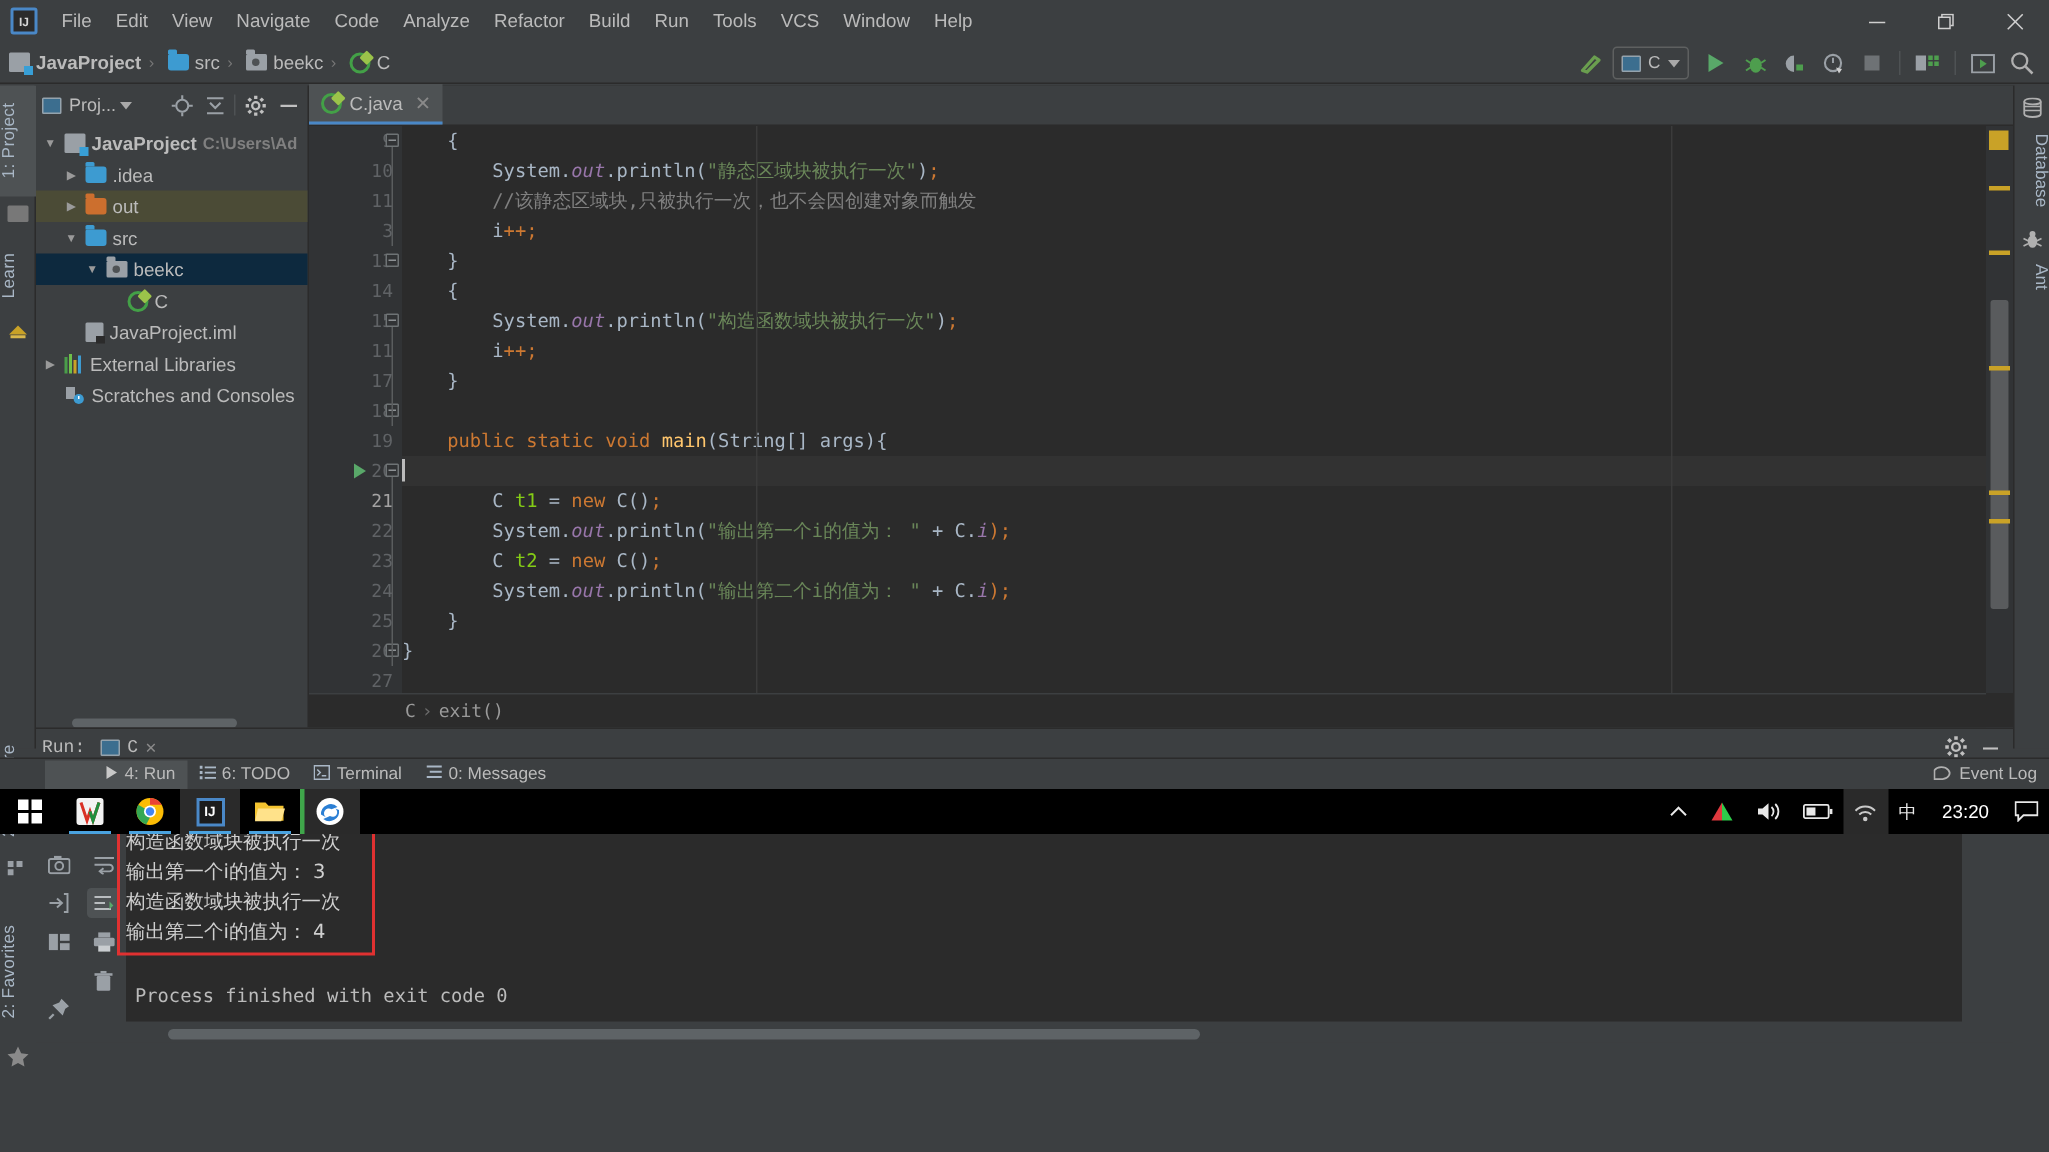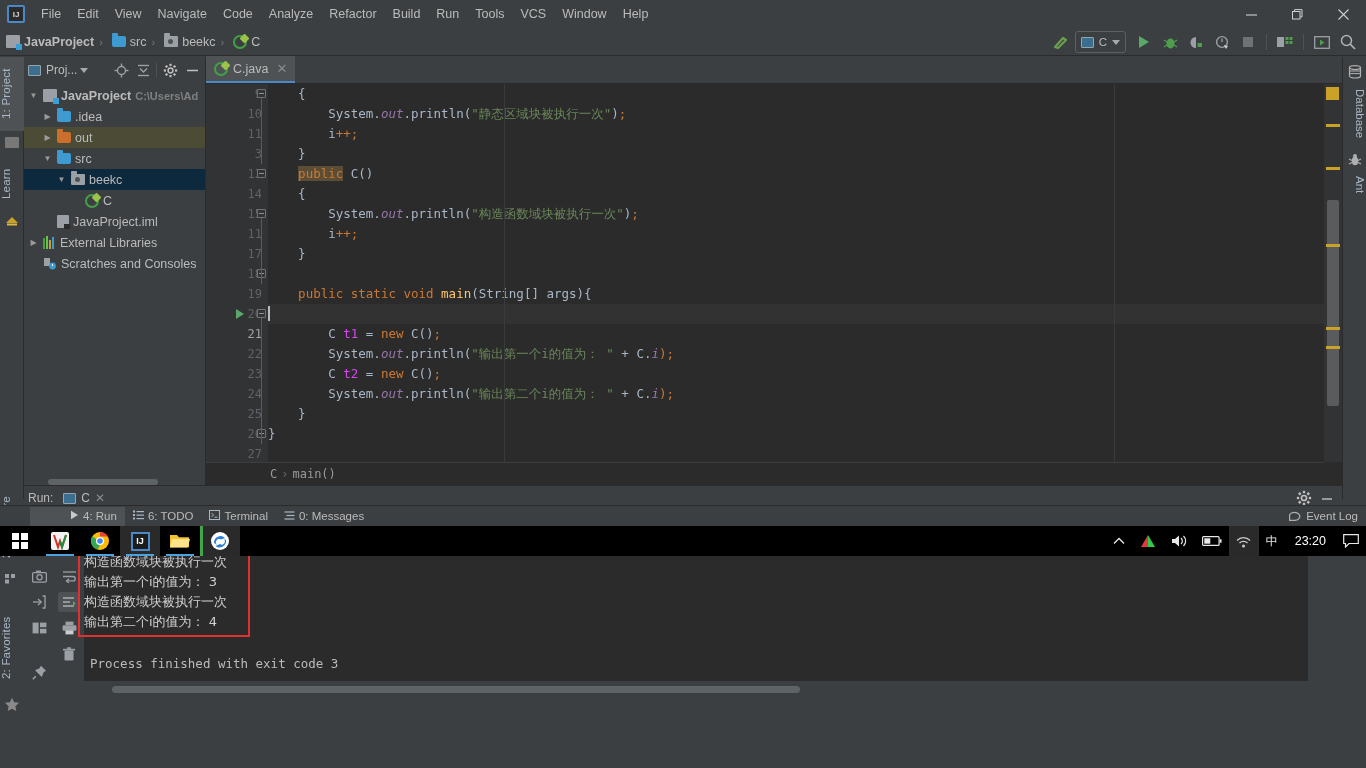--- a/index.html
+++ b/index.html
@@ -223,21 +223,21 @@
   .caret {
     display:inline-block; width:1.5px; height:15px; background:#bbbbbb;
     vertical-align:-3px;
   }
   .k { color:#cc7832; }            
   .s { color:#6a8759; }            
   .c { color:#808080; }            
   .f { color:#9876aa; font-style:italic; }  
   .n { color:#a9b7c6; }            
   .m { color:#ffc66d; }            
-  .lv { color:#d946ef; }
+  .lv { color:#84cc16; }
   .hlk { background:#5c4e36; color:#cc7832; }
   .breadcrumbs-ed {
     position:absolute; left:0; right:18px; bottom:0; height:23px;
     background:#2b2b2b; border-top:1px solid #3c3f41;
     display:flex; align-items:center; padding-left:64px; gap:4px;
     font-size:12px; color:#9a9a9a;
     font-family:"DejaVu Sans Mono","Liberation Mono",monospace;
   }
   .err-stripe {
     position:absolute; right:0; top:27px; width:18px; bottom:23px; background:#313335;
@@ -258,21 +258,21 @@
     text-align: center; white-space: nowrap;
   }
 
   
   .run-panel {
     position: absolute; left: 24px; top: 485px; right: 24px; height: 210px;
     background: #3c3f41; border-top: 1px solid #2b2b2b;
   }
   .run-header {
     height: 24px; display:flex; align-items:center; gap:6px; padding: 2px 4px;
-    color:#bbb; font-size:12px;
+    color:#bbb; font-size:12px;font-family:Liberation Mono, monospace;
   }
   .run-header .rlbl { font-size:12px; color:#bbb; }
   .run-tab {
     display:flex; align-items:center; gap:5px; padding:0 4px; font-size:12px;
   }
   .run-tools {
     position:absolute; left:0; top:24px; width:60px; bottom:0;
     display:flex;
   }
   .rt-col { width:30px; display:flex; flex-direction:column; align-items:center; padding-top:4px; gap:6px;}
@@ -692,23 +692,23 @@
           <div class="fold" style="top: 345px;"></div>
           <div class="fold-line" style="top: 14px; height: 66px;"></div>
           <div class="fold-line" style="top: 134px; height: 66px;"></div>
           <div class="fold-line" style="top: 234px; height: 126px;"></div>
         </div>
       <div class="codebody" id="codebody">
         <div class="vline" style="left:236px;"></div>
         <div class="vline" style="left:846px;"></div>
       <div class="cline"><span class="n">    {</span></div>
           <div class="cline"><span class="n">        System.</span><span class="f">out</span><span class="n">.</span><span class="n">println(</span><span class="s">"静态区域块被执行一次"</span><span class="n">)</span><span class="k">;</span></div>
+          <div class="cline"><span class="c">        //该静态区域块,只被执行一次，也不会因创建对象而触发</span></div>
           <div class="cline"><span class="n">        i</span><span class="k">++;</span></div>
           <div class="cline"><span class="n">    }</span></div>
-          <div class="cline"><span class="n">    </span><span class="hlk">public</span><span class="n"> C()</span></div>
           <div class="cline"><span class="n">    {</span></div>
           <div class="cline"><span class="n">        System.</span><span class="f">out</span><span class="n">.println(</span><span class="s">"构造函数域块被执行一次"</span><span class="n">)</span><span class="k">;</span></div>
           <div class="cline"><span class="n">        i</span><span class="k">++;</span></div>
           <div class="cline"><span class="n">    }</span></div>
           <div class="cline"></div>
           <div class="cline"><span class="k">    public static void </span><span class="m">main</span><span class="n">(String[] args){</span></div>
           <div class="cline cur"><span class="caret"></span></div>
           <div class="cline"><span class="n">        C </span><span class="lv">t1</span><span class="n"> = </span><span class="k">new </span><span class="n">C()</span><span class="k">;</span></div>
           <div class="cline"><span class="n">        System.</span><span class="f">out</span><span class="n">.println(</span><span class="s">"输出第一个i的值为： "</span><span class="n"> + C.</span><span class="f">i</span><span class="k">);</span></div>
           <div class="cline"><span class="n">        C </span><span class="lv">t2</span><span class="n"> = </span><span class="k">new </span><span class="n">C()</span><span class="k">;</span></div>
@@ -724,21 +724,21 @@
       <div class="stripe-mark" style="top:83px;"></div>
       <div class="stripe-thumb" style="top:116px;height:206px;"></div>
       <div class="stripe-mark" style="top:160px;"></div>
       <div class="stripe-mark" style="top:243px;"></div>
       <div class="stripe-mark" style="top:262px;"></div>
     </div>
 
     <div class="breadcrumbs-ed">
       <span>C</span>
       <span style="color:#6b6b6b;">›</span>
-      <span>main()</span>
+      <span>exit()</span>
     </div>
   </div>
 
   <div class="right-strip">
     <div style="position:absolute;left:5px;top:8px;">
       <svg width="14" height="14" viewBox="0 0 14 14">
           <ellipse cx="7" cy="2.6" rx="5.5" ry="2" fill="none" stroke="#b0b0b0" stroke-width="1.2"></ellipse>
           <path d="M1.5 2.6 V11 a5.5 2 0 0 0 11 0 V2.6" fill="none" stroke="#b0b0b0" stroke-width="1.2"></path>
           <line x1="1.5" y1="6" x2="12.5" y2="6" stroke="#b0b0b0" stroke-width="1"></line>
           <line x1="1.5" y1="8.6" x2="12.5" y2="8.6" stroke="#b0b0b0" stroke-width="1"></line>
@@ -880,21 +880,21 @@
     </div>
 
     <div class="console" id="console">
         <div class="con-line con-cmd">"C:\Program Files\JetBrains\IntelliJ IDEA 2019.2.4\jbr\bin\java.exe" "-javaagent:C:\Program Files\JetBrains\IntelliJ IDEA 2019.2.4\lib\idea_rt.jar=60732:C:\Program Files\JetBrains</div>
         <div class="con-line">&nbsp;</div>
         <div class="con-line">&nbsp;</div>
         <div class="con-line">&nbsp;</div>
         <div class="con-line">&nbsp;</div>
         <div class="con-line">&nbsp;</div>
         <div class="con-line">&nbsp;</div>
-        <div class="con-line">Process finished with exit code 3</div>
+        <div class="con-line">Process finished with exit code 0</div>
       </div>
     <div class="con-hscroll"></div>
   </div>
 
   <div class="redbox"></div>
   <div class="redbox-inner" id="redtext">
       <div>静态区域块被执行一次</div>
       <div>构造函数域块被执行一次</div>
       <div>输出第一个i的值为： 3</div>
       <div>构造函数域块被执行一次</div>

